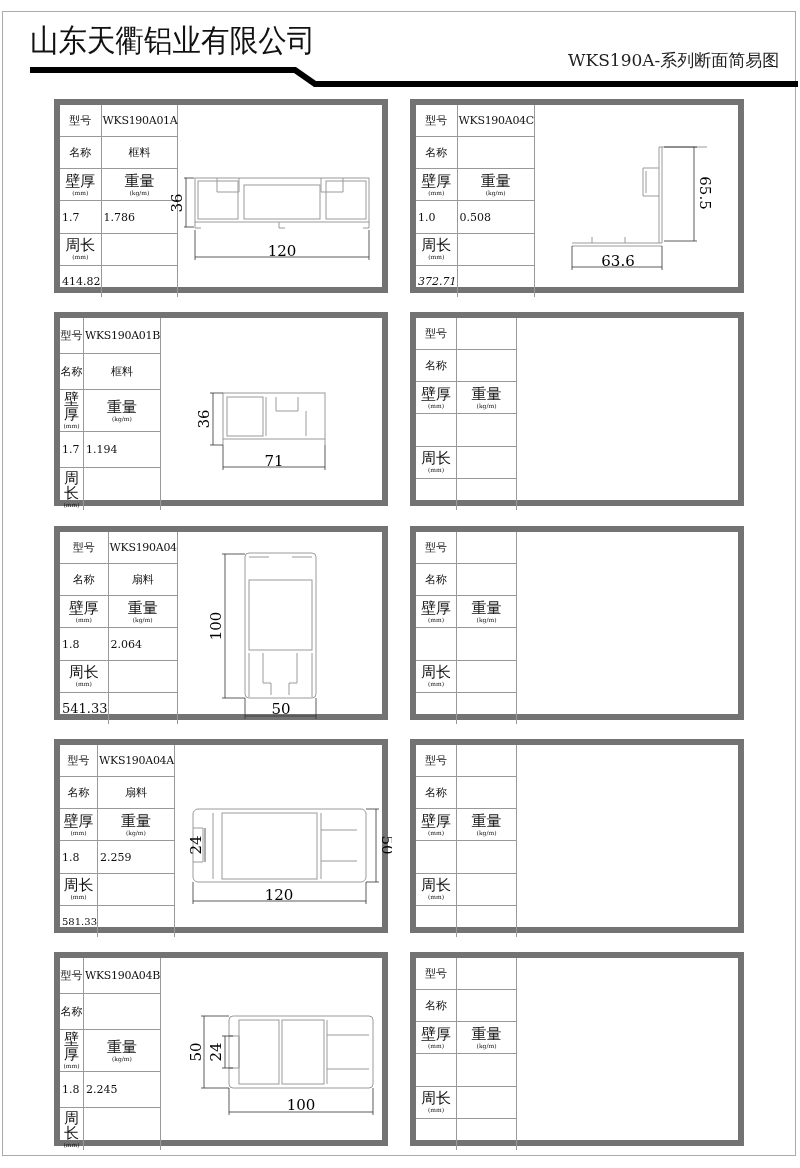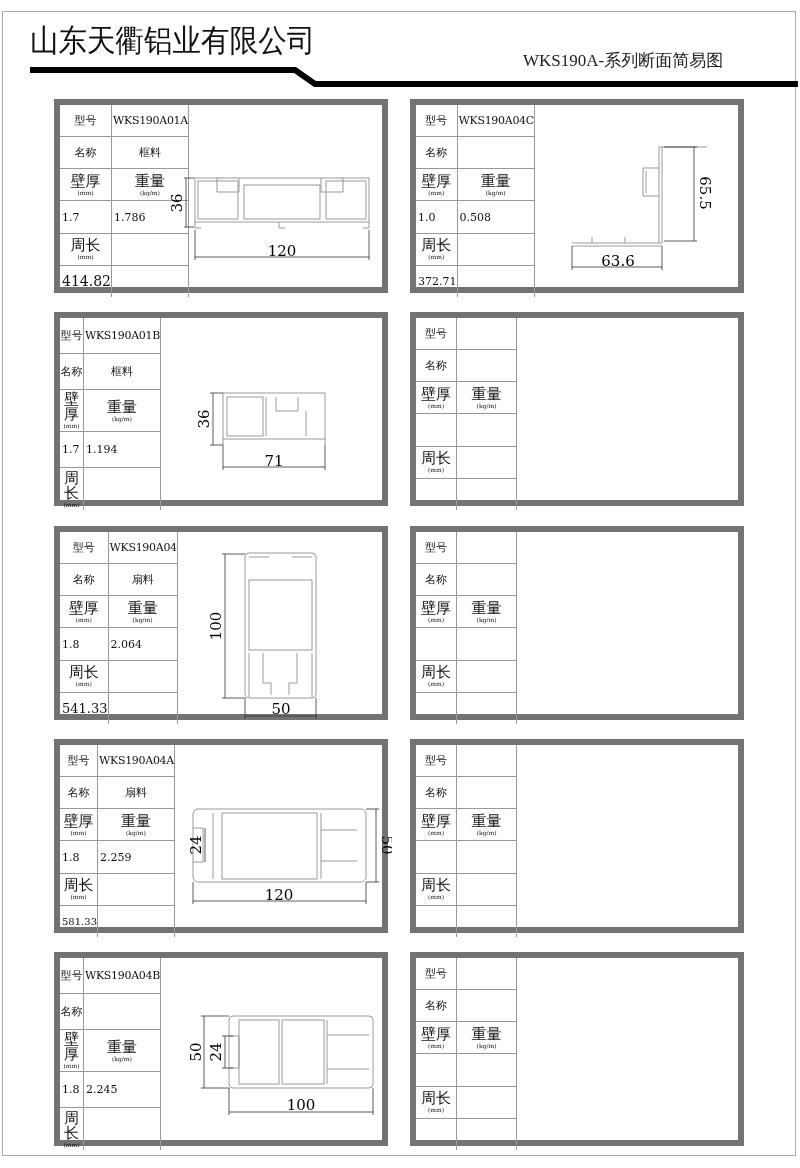--- a/index.html
+++ b/index.html
@@ -1,19 +1,19 @@
 <!DOCTYPE html>
 <html><head>
 <meta charset="utf-8">
 <style>
   html,body{margin:0;padding:0;background:#fff;}
   body{width:800px;height:1168px;position:relative;overflow:hidden;font-family:"DejaVu Serif","Liberation Serif",serif;color:#111;}
   .frame{position:absolute;left:2px;top:11px;width:794px;height:1145px;border:1px solid #aaa;box-sizing:border-box;}
   .company{position:absolute;left:30px;top:20px;font-size:31px;letter-spacing:0px;font-family:"DejaVu Serif","Liberation Serif",serif;transform:scaleX(0.92);transform-origin:left;color:#111;}
-  .subtitle{position:absolute;left:523px;top:49px;font-size:17px;color:#222;font-family:Liberation Serif, serif;}
+  .subtitle{position:absolute;left:568px;top:49px;font-size:17px;color:#222;}
   .rule{position:absolute;}
   .card{position:absolute;width:334px;height:194px;border:6px solid #737373;box-sizing:border-box;}
   .tbl{position:absolute;left:0;top:0;width:101px;height:192px;border-collapse:collapse;}
   .tbl td{border:1px solid #999;height:31px;padding:0;font-size:11px;vertical-align:middle;}
   .tbl tr:first-child td{border-top:none;}
   .tbl tr:last-child td{border-bottom:none;}
   .tbl td:first-child{border-left:none;width:40px;}
   .tbl td:last-child{width:60px;}
   .lbl{font-size:15px;text-align:center;line-height:15px;font-family:"DejaVu Serif",serif;}
   .unit{font-size:6px;display:block;text-align:center;line-height:7px;}
@@ -54,21 +54,21 @@
       </tr>
       <tr>
         <td class="val">1.7</td>
         <td class="val">1.786</td>
       </tr>
       <tr>
         <td class="lbl-wrap"><span class="lbl">周长</span><span class="unit">(mm)</span></td>
         <td></td>
       </tr>
       <tr>
-        <td class="val" style="font-size:14px;padding-left:1px;">414.82</td>
+        <td class="val" style="font-size:11px;padding-left:1px;">414.82</td>
         <td></td>
       </tr>
     </tbody>
       </table>
     <div class="drawing">
         <svg width="231" height="192">
     <g fill="none" stroke="#9a9a9a" stroke-width="1">
       <rect x="34" y="73" width="174" height="44"></rect>
       <rect x="37" y="76" width="40" height="38"></rect>
       <rect x="83" y="80" width="76" height="34"></rect>
@@ -106,21 +106,21 @@
       </tr>
       <tr>
         <td class="val">1.0</td>
         <td class="val">0.508</td>
       </tr>
       <tr>
         <td class="lbl-wrap"><span class="lbl">周长</span><span class="unit">(mm)</span></td>
         <td></td>
       </tr>
       <tr>
-        <td class="val" style="font-size:11px;padding-left:1px;">372.71</td>
+        <td class="val" style="font-size:11px;padding-left:1px;font-style:italic;">372.71</td>
         <td></td>
       </tr>
     </tbody>
       </table>
     <div class="drawing">
         <svg width="231" height="192">
     <g fill="none" stroke="#9a9a9a" stroke-width="1">
       <path d="M142 42 v96 M145 42 v96 M142 42 h48"></path>
       <path d="M126 63 h16 M126 63 v28 h16 M129 66 v22"></path>
       <path d="M55 138 h90 M55 141 h90"></path>

